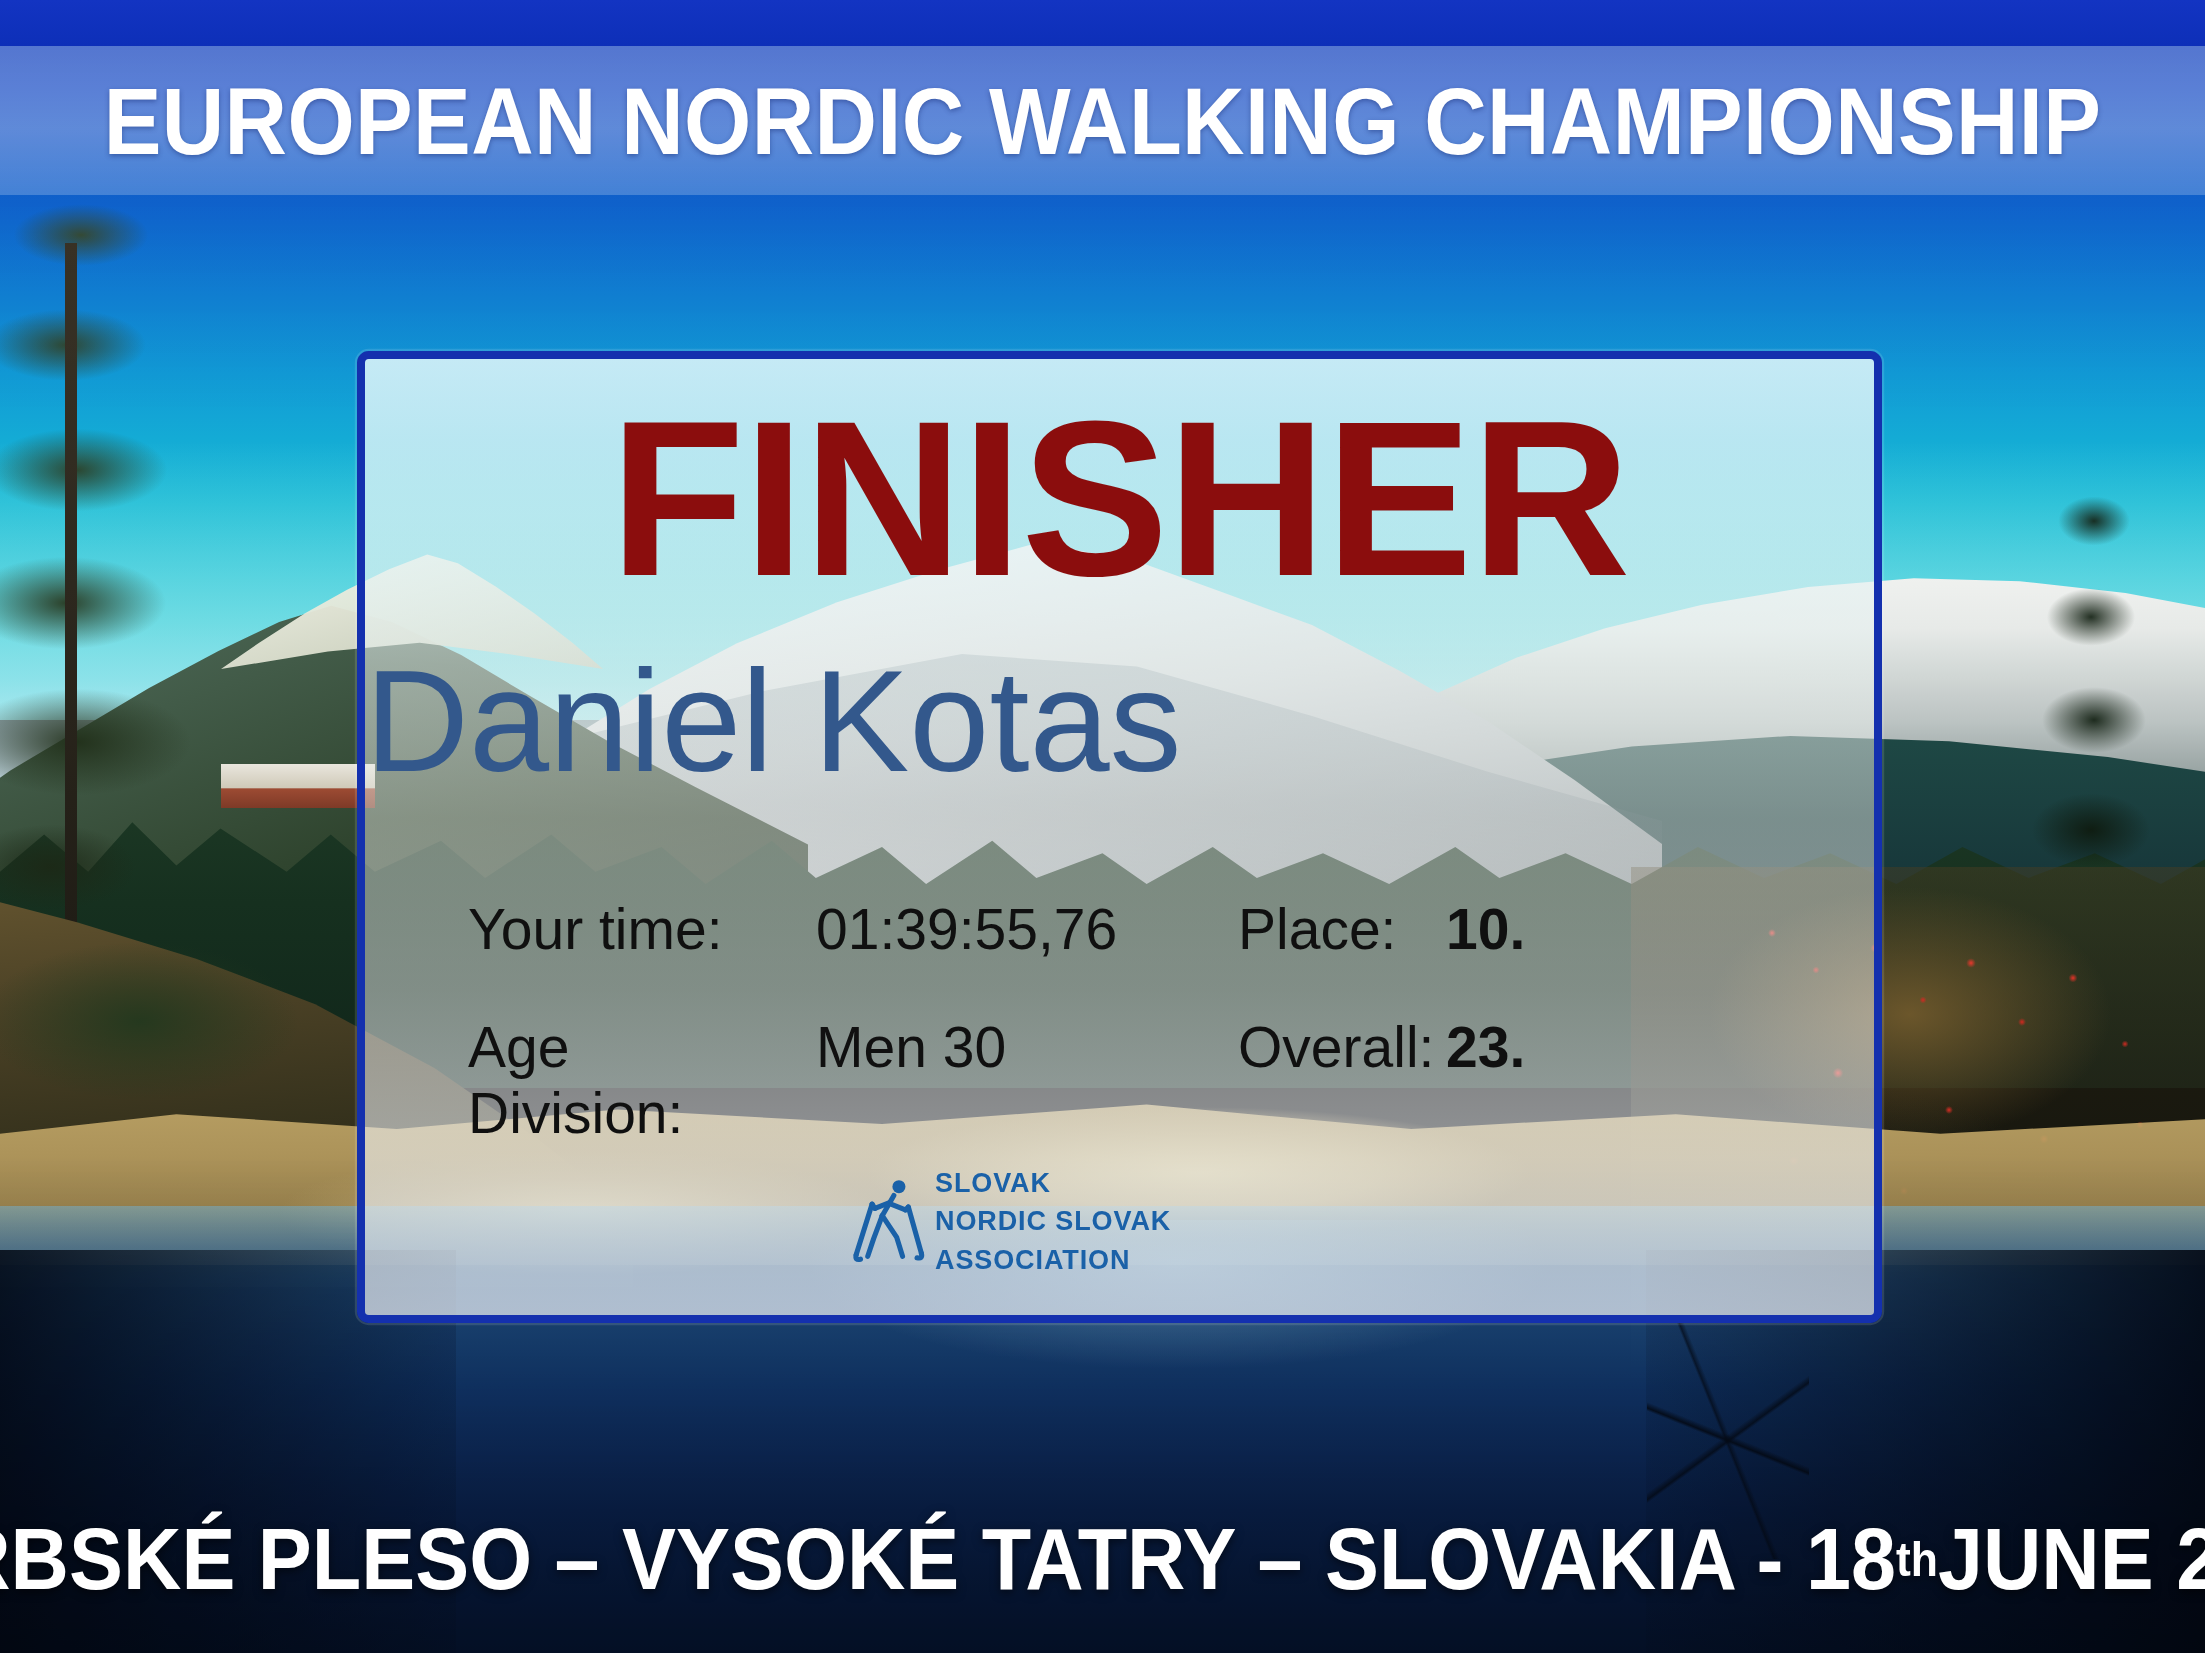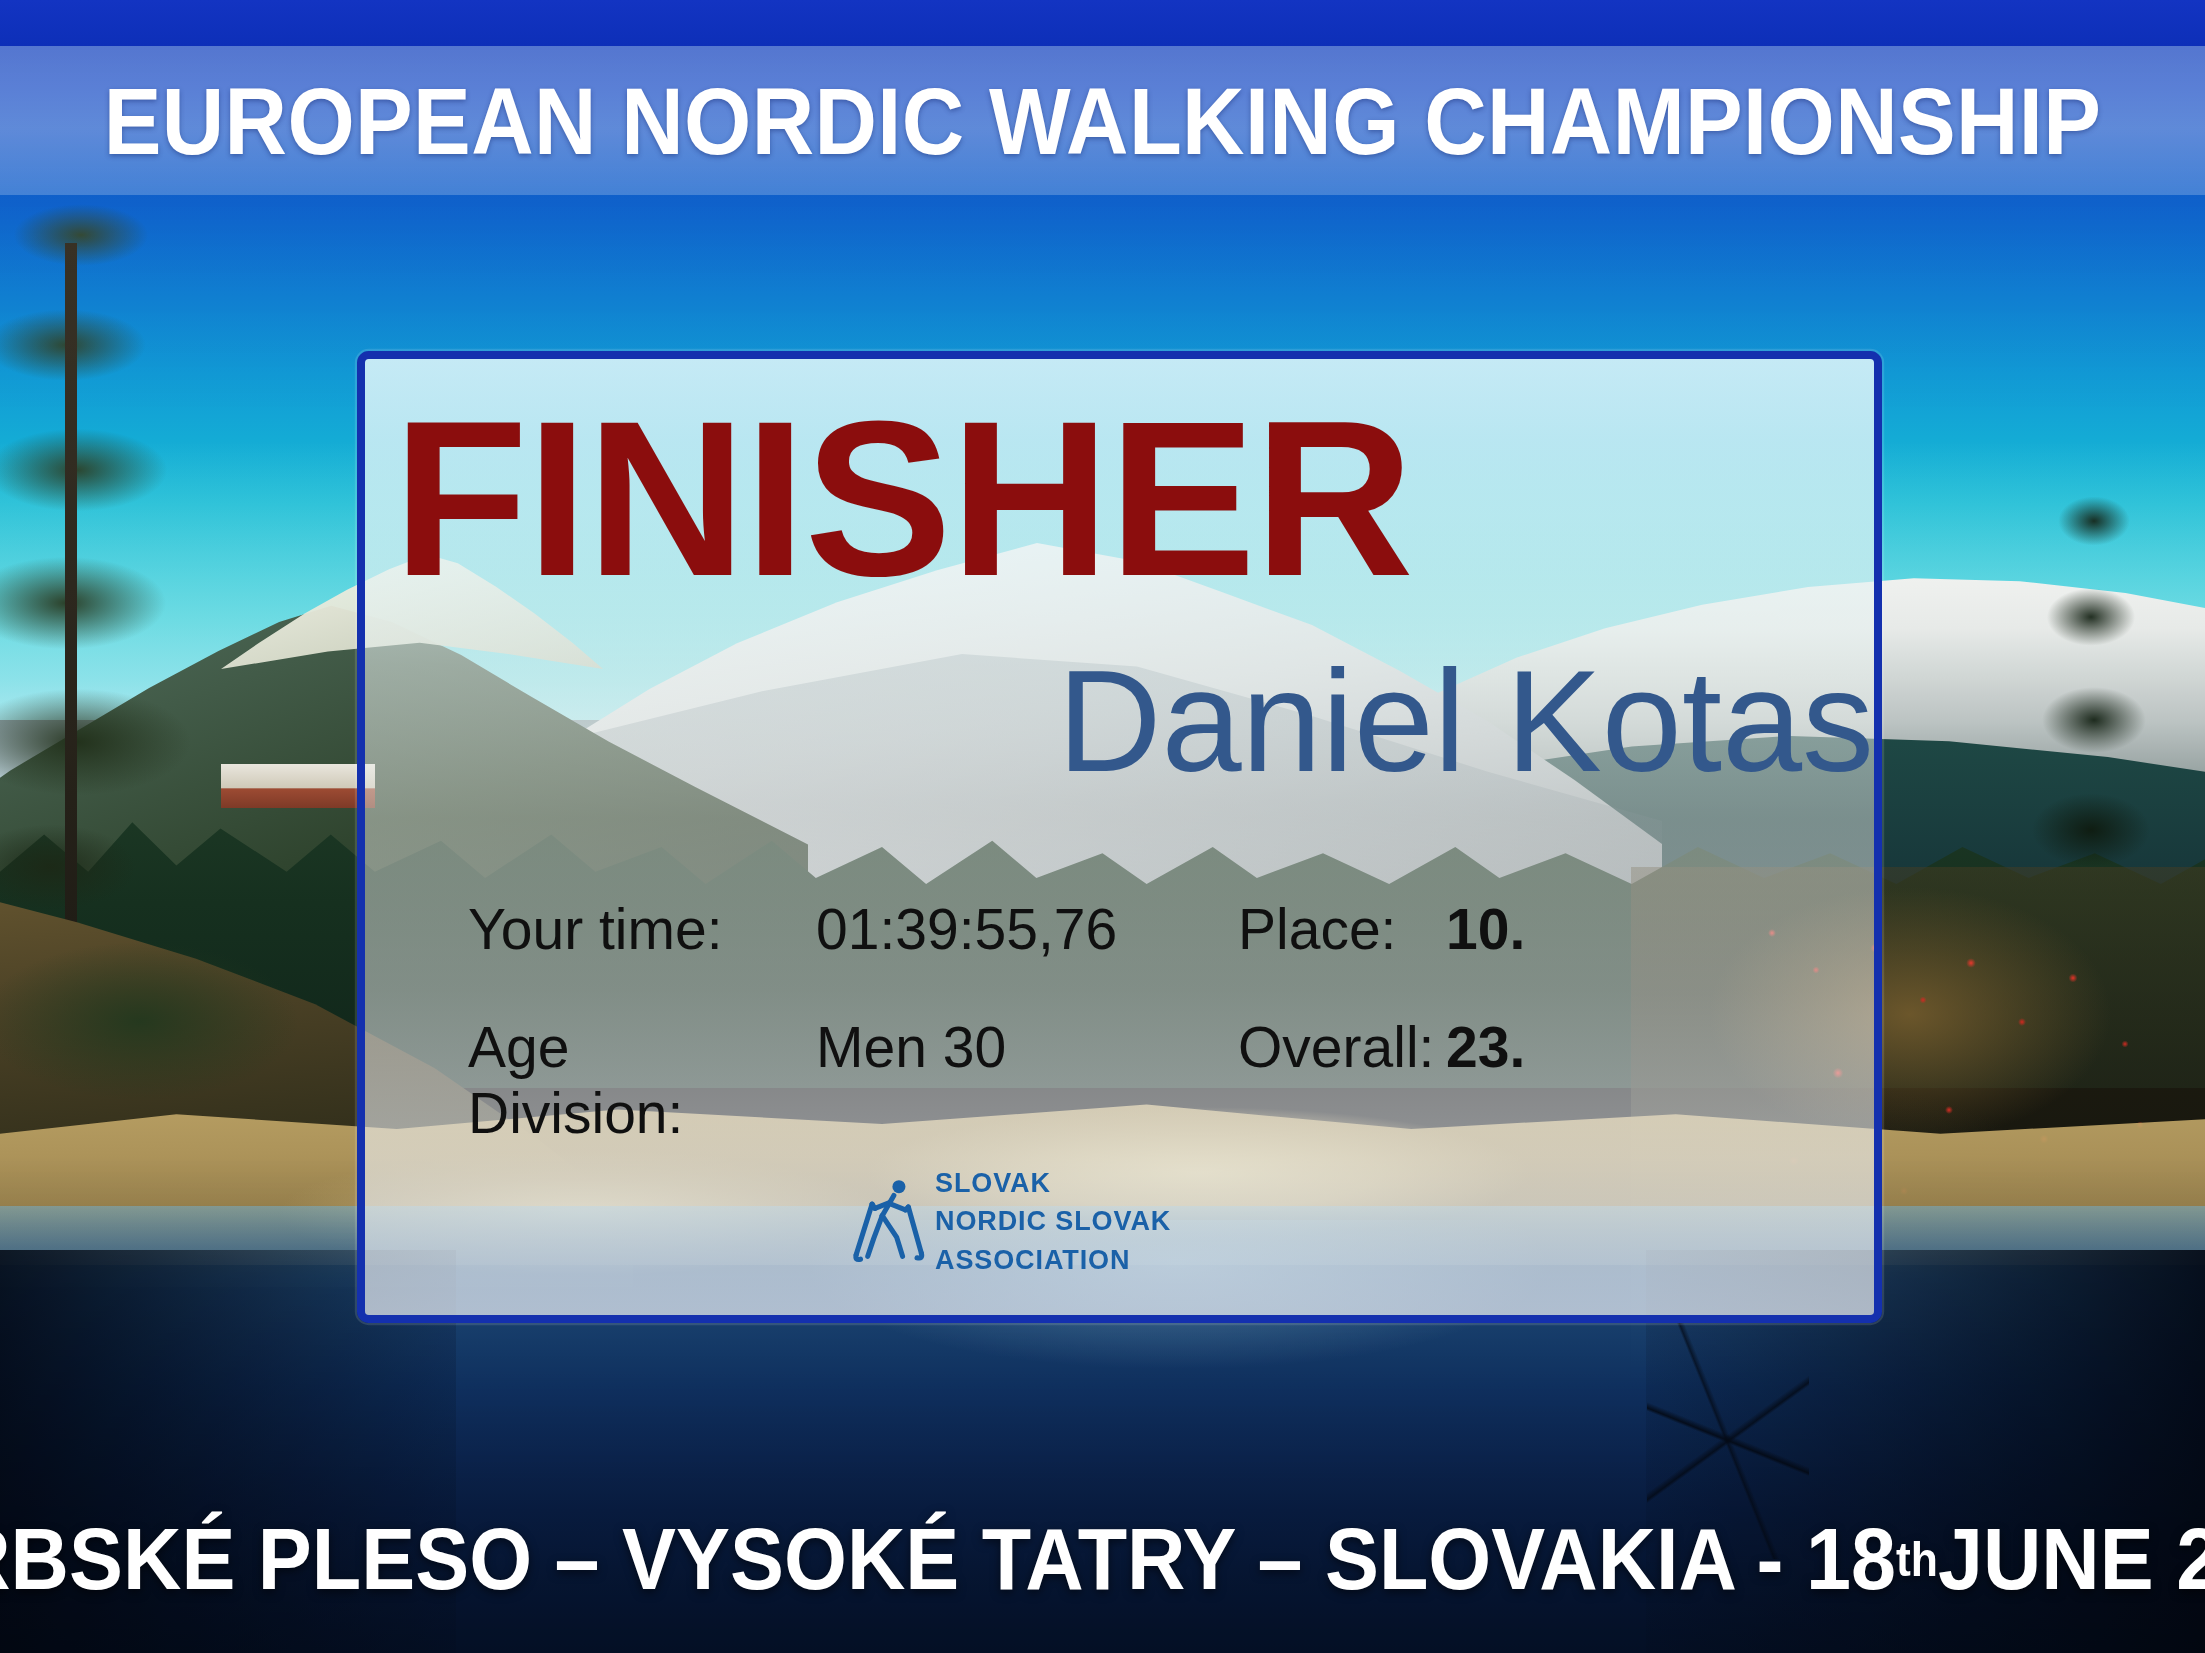--- a/index.html
+++ b/index.html
@@ -249,32 +249,32 @@
         rgba(236,238,234,.46) 48%,
         rgba(238,240,240,.50) 66%,
         rgba(236,240,244,.62) 84%,
         rgba(228,234,242,.74) 100%);
     box-shadow:0 0 0 2.2px rgba(255,255,255,.12);
     overflow:hidden;
   }
 
   .card-title{
     position:absolute; left:0; top:29px; width:100%;
+    text-align:center;
     color:#8b0d0d;
     font-size:221px;
     font-weight:700;
     line-height:1.0;
     letter-spacing:-1.5px;
     white-space:nowrap;
-    padding-left:28px;
   }
 
   .card-name{
     position:absolute; left:0; top:287px; width:100%;
-    text-align:right;
+    text-align:left;
     color:#33588c;
     font-size:144px;
     font-weight:400;
     line-height:1.05;
     white-space:nowrap;
   }
 
   .stats{
     position:absolute; left:103px; top:537px; width:1250px;
     color:#101010;

